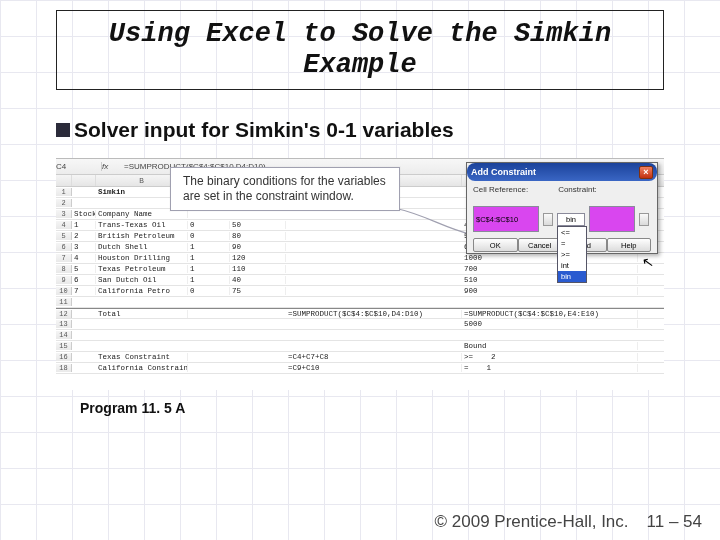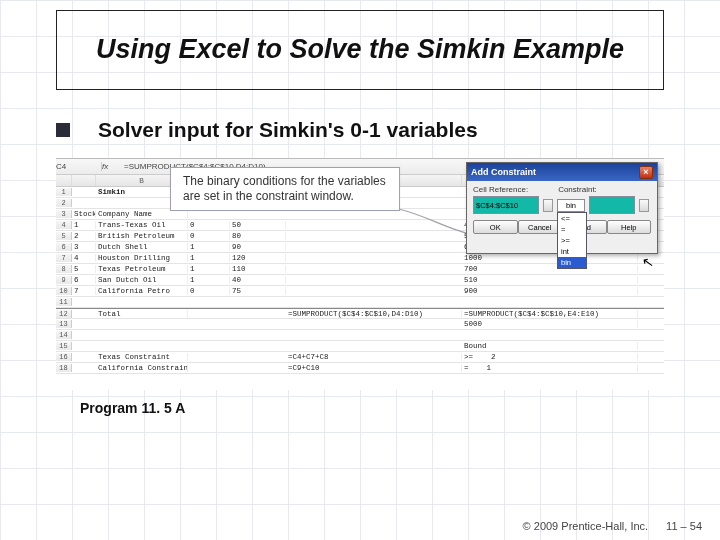--- a/index.html
+++ b/index.html
@@ -12,24 +12,25 @@
     background-size: 36px 36px;
     background-position: 0 0;
     overflow: hidden;
   }
   .title-box {
     position: absolute; left: 56px; top: 10px; width: 608px; height: 80px;
     border: 1px solid #222;
     display: flex; align-items: center; justify-content: center;
     text-align: center; padding: 16px 10px;
     background: transparent;
+    font-family: Liberation Mono, monospace;
   }
   .title-box h1 { font-size: 27px; font-style: italic; font-weight: bold; color: #111; line-height: 1.15; }
   .bullet-row {
-    position: absolute; left: 56px; top: 118px; display: flex; align-items: center; gap: 28px;
+    position: absolute; left: 56px; top: 118px; display: flex; align-items: center; gap: 4px;
   }
   .sq-bullet { width: 14px; height: 14px; background: #2b2b3a; }
   .bullet-text { font-size: 21px; font-weight: bold; color: #111; }
   .shot {
     position: absolute; left: 56px; top: 158px; width: 608px; height: 232px;
     background: #fff; border-top: 1px solid #bbb;
   }
   
   .fbar {
     height: 16px; border-bottom: 1px solid #ccc; display: flex; align-items: center;
@@ -77,31 +78,31 @@
   
   .dialog {
     position: absolute; left: 466px; top: 162px; width: 192px; height: 92px;
     background: #efefef; border: 1px solid #666;
     box-shadow: 2px 2px 4px rgba(0,0,0,0.3);
     font-size: 8px; z-index: 6;
   }
   .dlg-title {
     height: 18px; background: linear-gradient(#1b429a,#3a66c4);
     color: #fff; display: flex; align-items: center; justify-content: space-between;
-    padding: 0 4px; font-weight: bold; font-size: 9px;
+    padding: 0 4px; font-weight: bold; font-size: 9px; border-radius: 8px;
   }
   .dlg-close {
     width: 14px; height: 13px; background: linear-gradient(#f08060,#c03010);
     border: 1px solid #803010; color: #fff; display: flex; align-items: center; justify-content: center;
     font-size: 9px; line-height: 1; border-radius: 2px;
   }
   .dlg-body { padding: 4px 6px; }
-  .dlg-row1 { display: flex; gap: 30px; color: #333; margin-bottom: 2px; }
+  .dlg-row1 { display: flex; gap: 30px; color: #333; margin-bottom: 12px; }
   .dlg-row2 { display: flex; gap: 4px; align-items: center; margin-bottom: 6px; }
-  .txtbox { background: #14b8a6; border: 1px solid #8a8a9a; height: 18px; padding: 0 2px; font-size: 7.5px; display: flex; align-items: center; }
+  .txtbox { background: #d946ef; border: 1px solid #8a8a9a; height: 26px; padding: 0 2px; font-size: 7.5px; display: flex; align-items: center; }
   .txtbox.ref { width: 66px; }
   .txtbox.con { width: 46px; }
   .picker { width: 10px; height: 13px; border: 1px solid #999; background: linear-gradient(#fafafa,#dadada); }
   .selbox { width: 28px; height: 13px; border: 1px solid #8a8a9a; background: #fff; font-size: 7.5px; display: flex; align-items: center; justify-content: center; position: relative; }
   .dropdown {
     position: absolute; top: 12px; left: -1px; width: 30px; background: #fff;
     border: 1px solid #556; font-size: 7.5px; z-index: 7;
   }
   .dropdown div { padding: 1px 3px; }
   .dropdown .sel { background: #2a5bd0; color: #fff; }
@@ -113,21 +114,21 @@
   }
   .cursor {
     position: absolute; left: 642px; top: 254px; z-index: 8;
     font-size: 14px; color: #000; transform: rotate(-10deg);
   }
   .caption {
     position: absolute; left: 80px; top: 400px; font-size: 14px; font-weight: bold; color: #111;
   }
   .footer {
     position: absolute; right: 18px; bottom: 8px; display: flex; gap: 18px;
-    font-size: 11px; color: #444; align-items: baseline;
+    font-size: 17px; color: #444; align-items: baseline;
   }
 </style>
 </head>
 <body>
 
 <div class="slide">
 
   <div class="title-box">
     <h1>Using Excel to Solve the Simkin Example</h1>
   </div>

